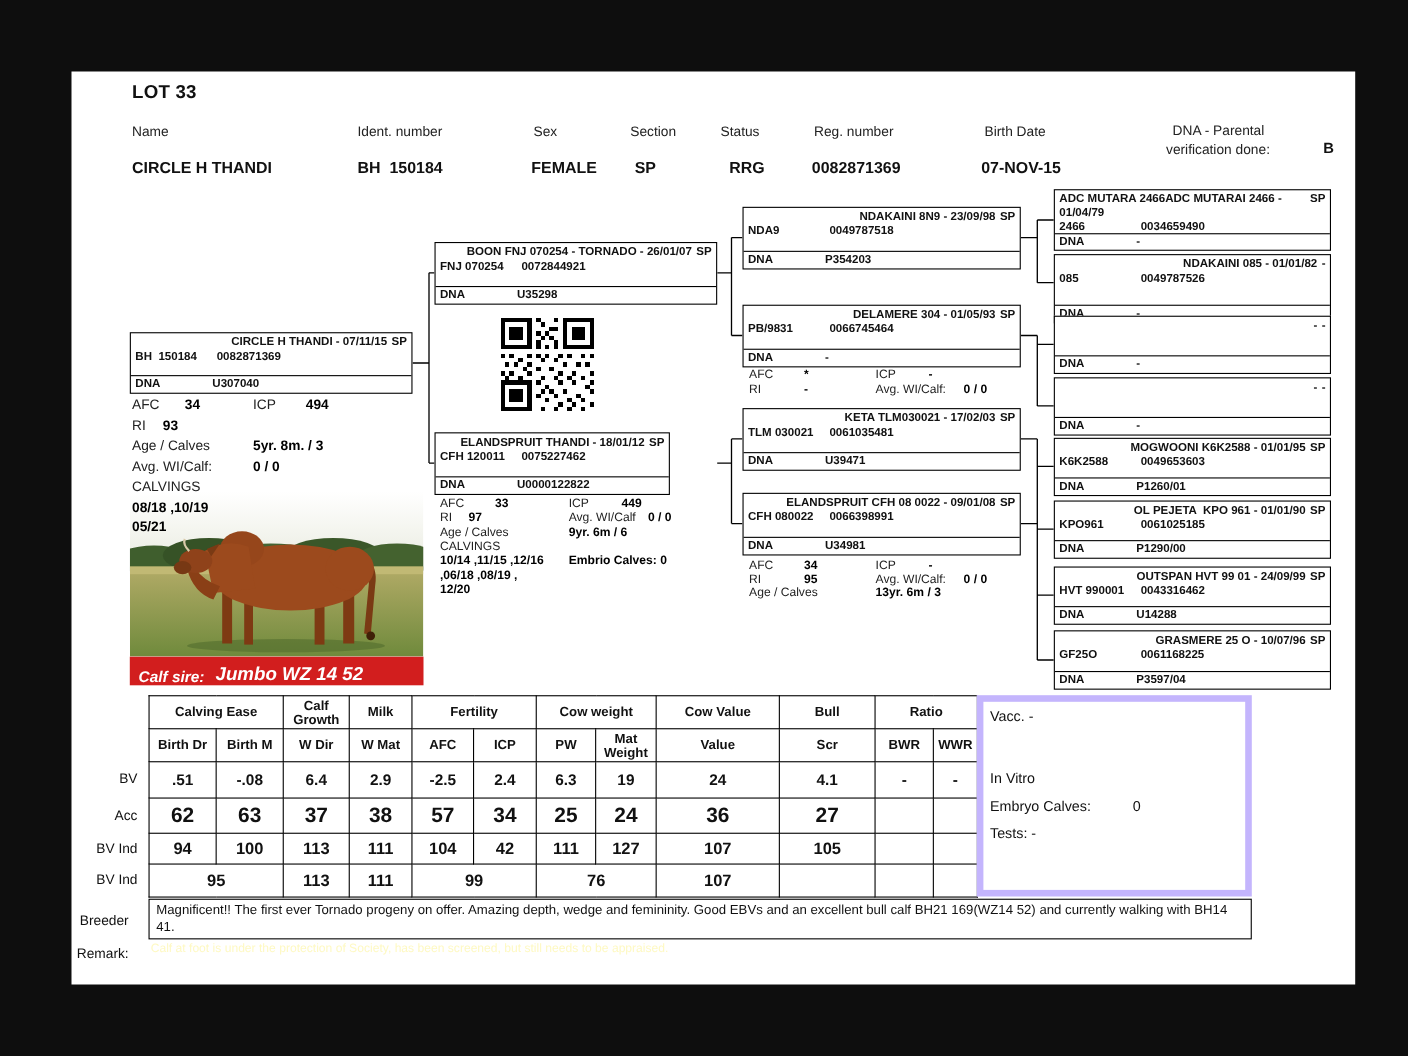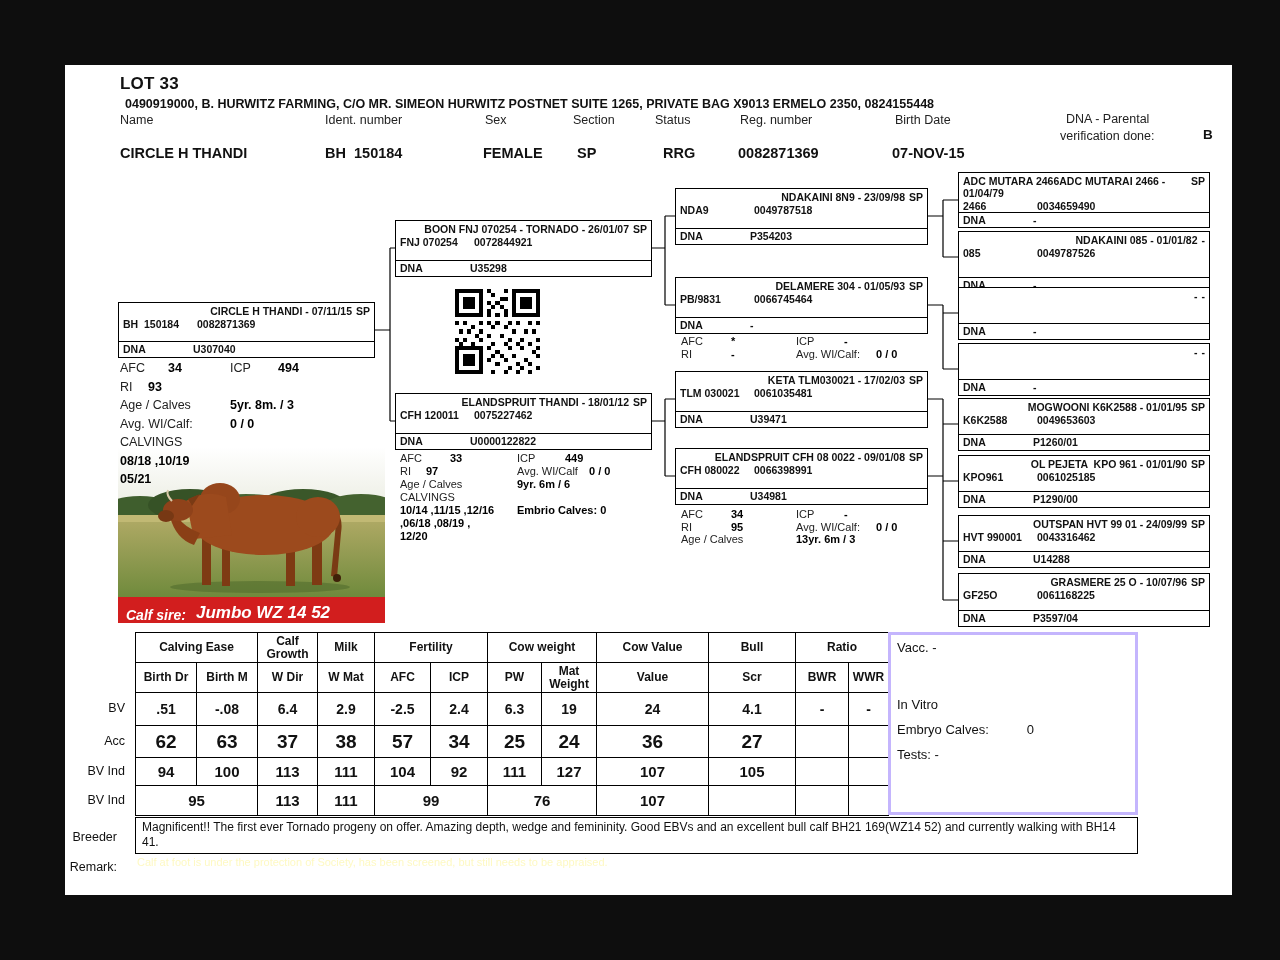--- a/index.html
+++ b/index.html
@@ -30,42 +30,41 @@
   .banner .b1{font-size:14px}
   .banner .b2{font-size:17px;margin-left:10px}
   .qr{position:absolute;z-index:2}
   .ebv{position:absolute;border-collapse:collapse;table-layout:fixed;background:#fff;z-index:2}
   .ebv th,.ebv td{border:1px solid #000;text-align:center;vertical-align:middle;padding:0;font-weight:700;color:#111}
   .ebv th{font-size:12px;line-height:13px}
   .r-bv td{font-size:14px}
   .r-acc td{font-size:19px}
   .r-ind td,.r-ind2 td{font-size:15px}
   .rowlab{position:absolute;font-size:12.5px;color:#111;text-align:right;width:75px;white-space:pre;z-index:2}
-  .sidebox{position:absolute;border:3px solid #c4b5fd;background:#fff;font-size:13px;z-index:2}
+  .sidebox{position:absolute;border:6px solid #c4b5fd;background:#fff;font-size:13px;z-index:2}
   .remarkbox{position:absolute;border:1px solid #000;font-size:12px;line-height:15px;padding:2px 6px;color:#111;z-index:2}
   .note{position:absolute;font-size:11px;color:#fef9c3;z-index:2}
 </style>
 </head>
 <body>
 
 <div class="stage">
   <div class="page"></div>
 
   <svg class="connectors" width="1280" height="960">
     <path d="M375 330 H390 M390 248 V421 M390 248 H395 M390 421 H395
              M652 248 H665 M665 216 V305 M665 216 H675 M665 305 H675
              M652 421 H665 M665 399 V476 M665 399 H675 M665 476 H675
              M928 216 H943 M943 200 V257 M943 200 H958 M943 257 H958
              M928 305 H943 M943 305 V369 M943 313 H958 M943 369 H958
              M928 399 H943 M943 399 V481 M943 424 H958 M943 481 H958
              M928 476 H943 M943 476 V600 M943 541 H958 M943 600 H958" stroke="#000" stroke-width="1.2" fill="none"></path>
   </svg>
 
   <div class="abs lot" style="left:120px;top:74px">LOT 33</div>
-  <div class="abs addr" style="left:125px;top:97px">0490919000, B. HURWITZ FARMING, C/O MR. SIMEON HURWITZ POSTNET SUITE 1265, PRIVATE BAG X9013 ERMELO 2350, 0824155448</div>
 
   <div class="abs flabel" style="left:120px;top:113px">Name</div>
   <div class="abs flabel" style="left:325px;top:113px">Ident. number</div>
   <div class="abs flabel" style="left:485px;top:113px">Sex</div>
   <div class="abs flabel" style="left:573px;top:113px">Section</div>
   <div class="abs flabel" style="left:655px;top:113px">Status</div>
   <div class="abs flabel" style="left:740px;top:113px">Reg. number</div>
   <div class="abs flabel" style="left:895px;top:113px">Birth Date</div>
   <div class="abs flabel" style="left:1066px;top:112px">DNA - Parental</div>
   <div class="abs flabel" style="left:1060px;top:129px">verification done:</div>
@@ -175,21 +174,21 @@
           <rect x="10" y="6" width="1" height="1"></rect>
           <rect x="12" y="6" width="1" height="1"></rect>
         <rect x="6" y="8" width="1" height="1"></rect>
           <rect x="6" y="10" width="1" height="1"></rect>
           <rect x="6" y="12" width="1" height="1"></rect>
         <path d="M8 0h1v1H8z M12 0h1v1h-1z M9 1h1v1H9z M11 2h1v1h-1z M8 3h1v1H8z M10 3h1v1h-1z M12 2h1v1h-1z M9 4h1v1H9z M11 4h1v1h-1z M12 5h1v1h-1z M8 5h1v1H8z M0 8h1v1H0z M2 8h1v1H2z M4 9h1v1H4z M1 10h1v1H1z M3 10h1v1H3z M5 11h1v1H5z M0 12h1v1H0z M2 12h1v1H2z M4 13h1v1H4z M1 13h1v1H1z M8 8h1v1H8z M10 8h1v1h-1z M13 8h1v1h-1z M15 8h1v1h-1z M18 8h1v1h-1z M20 8h1v1h-1z M9 9h1v1H9z M12 9h1v1h-1z M14 10h1v1h-1z M17 10h1v1h-1z M19 10h1v1h-1z M8 11h1v1H8z M11 11h1v1h-1z M13 12h1v1h-1z M16 12h1v1h-1z M20 12h1v1h-1z M9 13h1v1H9z M12 13h1v1h-1z M15 13h1v1h-1z M18 13h1v1h-1z M8 14h1v1H8z M10 15h1v1h-1z M13 14h1v1h-1z M16 14h1v1h-1z M19 15h1v1h-1z M20 14h1v1h-1z M9 16h1v1H9z M11 16h1v1h-1z M14 16h1v1h-1z M17 17h1v1h-1z M20 16h1v1h-1z M8 17h1v1H8z M12 17h1v1h-1z M15 18h1v1h-1z M18 18h1v1h-1z M10 18h1v1h-1z M13 19h1v1h-1z M16 19h1v1h-1z M20 19h1v1h-1z M9 20h1v1H9z M12 20h1v1h-1z M15 20h1v1h-1z M18 20h1v1h-1z"></path>
       </g>
     </svg>
   </div>
 
-  <div class="pbox" style="left:395px;top:393px;width:257px;height:57px">
+  <div class="pbox" style="left:395px;top:393px;width:214px;height:57px">
     <div class="prow1">
         <span class="pt">ELANDSPRUIT THANDI - 18/01/12</span>
         <span class="psp">SP</span>
       </div>
     <div class="prow2"><span class="pid1">CFH 120011</span><span>0075227462</span></div>
     <div class="pdna"><span class="pdl">DNA</span><span>U0000122822</span></div>
   </div>
 
   <div class="stats" style="left:400px;top:452px;width:258px;font-size:11px;line-height:13px">
     <div class="srow"><span style="width:50px">AFC</span><span class="sv" style="width:67px">33</span><span style="width:48px">ICP</span><span class="sv">449</span></div>
@@ -384,21 +383,21 @@
           <td>27</td>
           <td></td>
           <td></td>
     </tr>
     <tr class="r-ind" style="height:28px">
       <td>94</td>
           <td>100</td>
           <td>113</td>
           <td>111</td>
           <td>104</td>
-          <td>92</td>
+          <td>42</td>
           <td>111</td>
           <td>127</td>
           <td>107</td>
           <td>105</td>
           <td></td>
           <td></td>
     </tr>
     <tr class="r-ind2" style="height:30px">
       <td colspan="2">95</td>
       <td>113</td>

